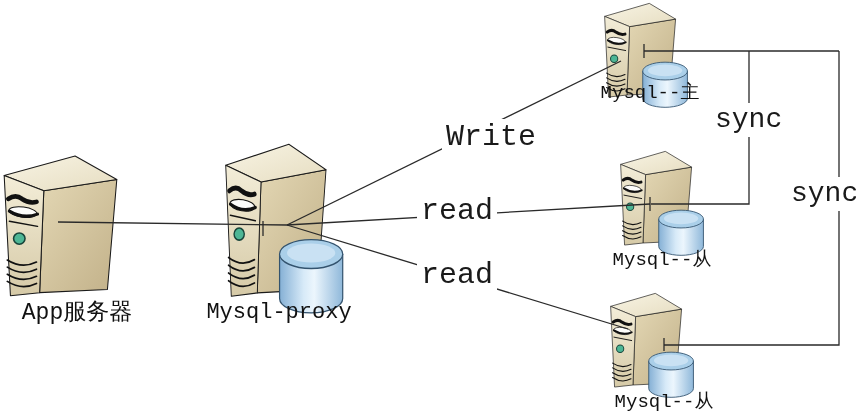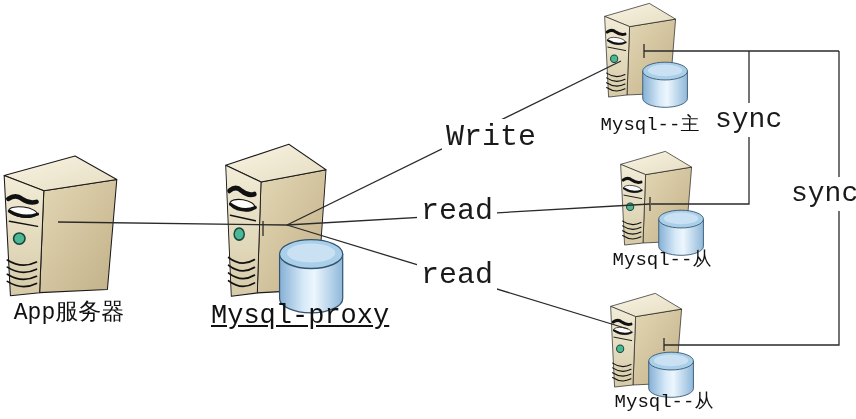--- a/index.html
+++ b/index.html
@@ -23,23 +23,23 @@
   }
   .edge-label {
     position: absolute;
     z-index: 5;
     background: #fff;
     padding: 0 4px;
     color: #1a1a1a;
     white-space: nowrap;
     line-height: 1.2;
   }
-  .lbl-app    { left: 4px;   top: 300px; width: 130px; font-size: 23px; text-align: center; }
-  .lbl-proxy  { left: 211px; top: 300px; width: 150px; font-size: 27px; text-decoration: underline; }
-  .lbl-master { left: 594px; top: 114px;  width: 112px; font-size: 19px; }
+  .lbl-app    { left: 12px;   top: 300px; width: 130px; font-size: 23px; text-align: center; }
+  .lbl-proxy  { left: 204px; top: 300px; width: 150px; font-size: 22px; }
+  .lbl-master { left: 594px; top: 82px;  width: 112px; font-size: 19px; }
   .lbl-slave1 { left: 606px; top: 249px; width: 112px; font-size: 19px; }
   .lbl-slave2 { left: 608px; top: 391px; width: 112px; font-size: 19px; }
   .lbl-write  { left: 415px; top: 119px; font-size: 30px; margin-left: 27px; }
   .lbl-read1  { left: 417px; top: 193px; font-size: 30px; }
   .lbl-read2  { left: 417px; top: 257px; font-size: 30px; }
   .lbl-sync1  { left: 711px; top: 103px; font-size: 28px; }
   .lbl-sync2  { left: 787px; top: 177px; font-size: 28px; }
   .ico-app    { left: 0px;   top: 154px; width: 146px; height: 158px; }
   .ico-proxy  { left: 222px; top: 142px; width: 130px; height: 172px; }
   .ico-master { left: 602px; top: 2px;   width: 92px;  height: 106px; }

